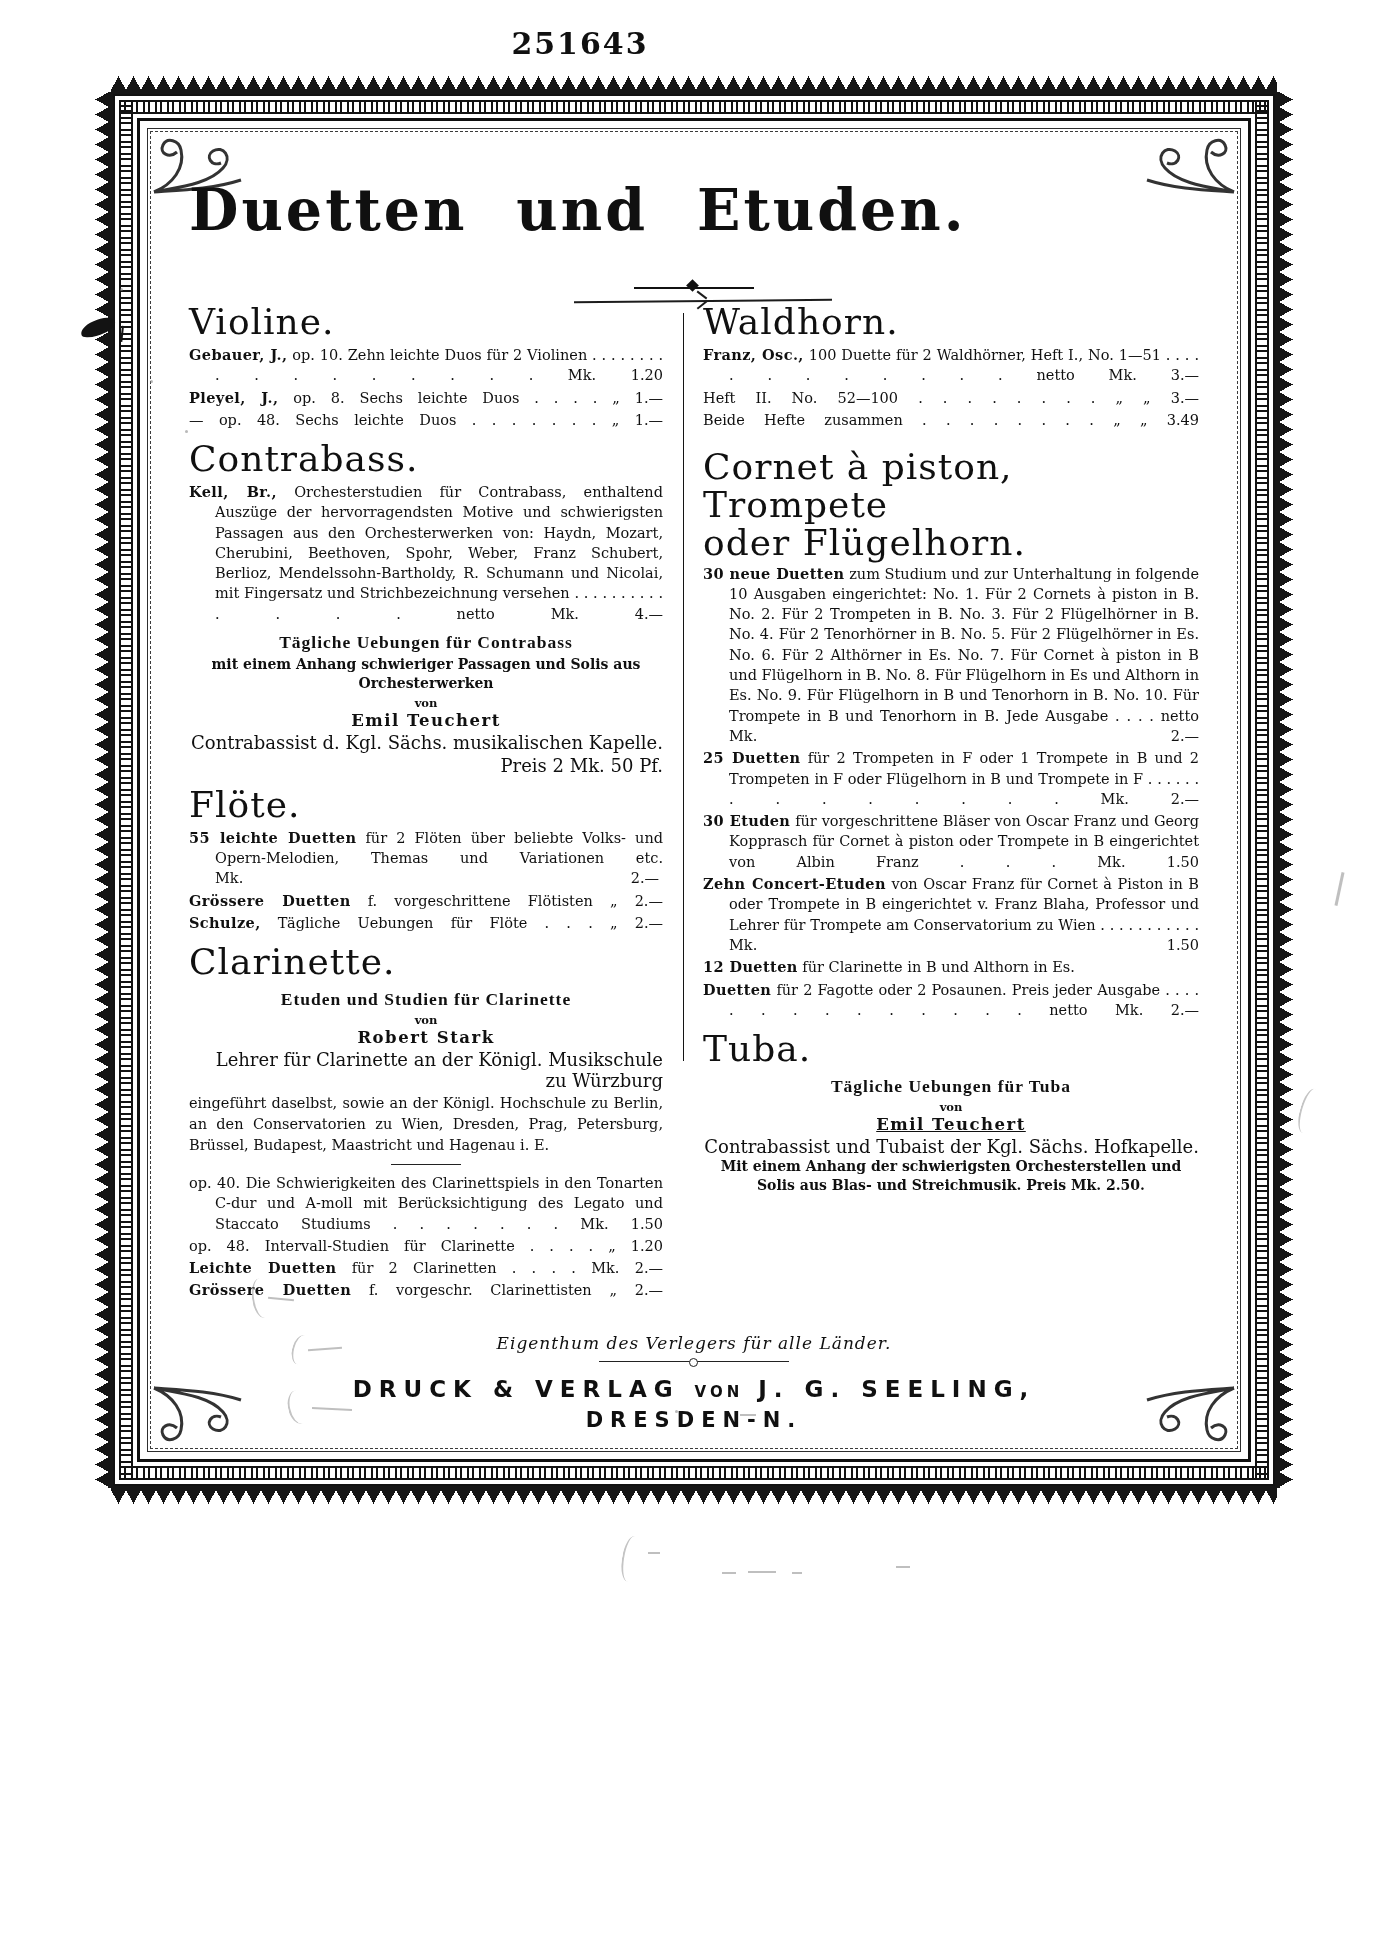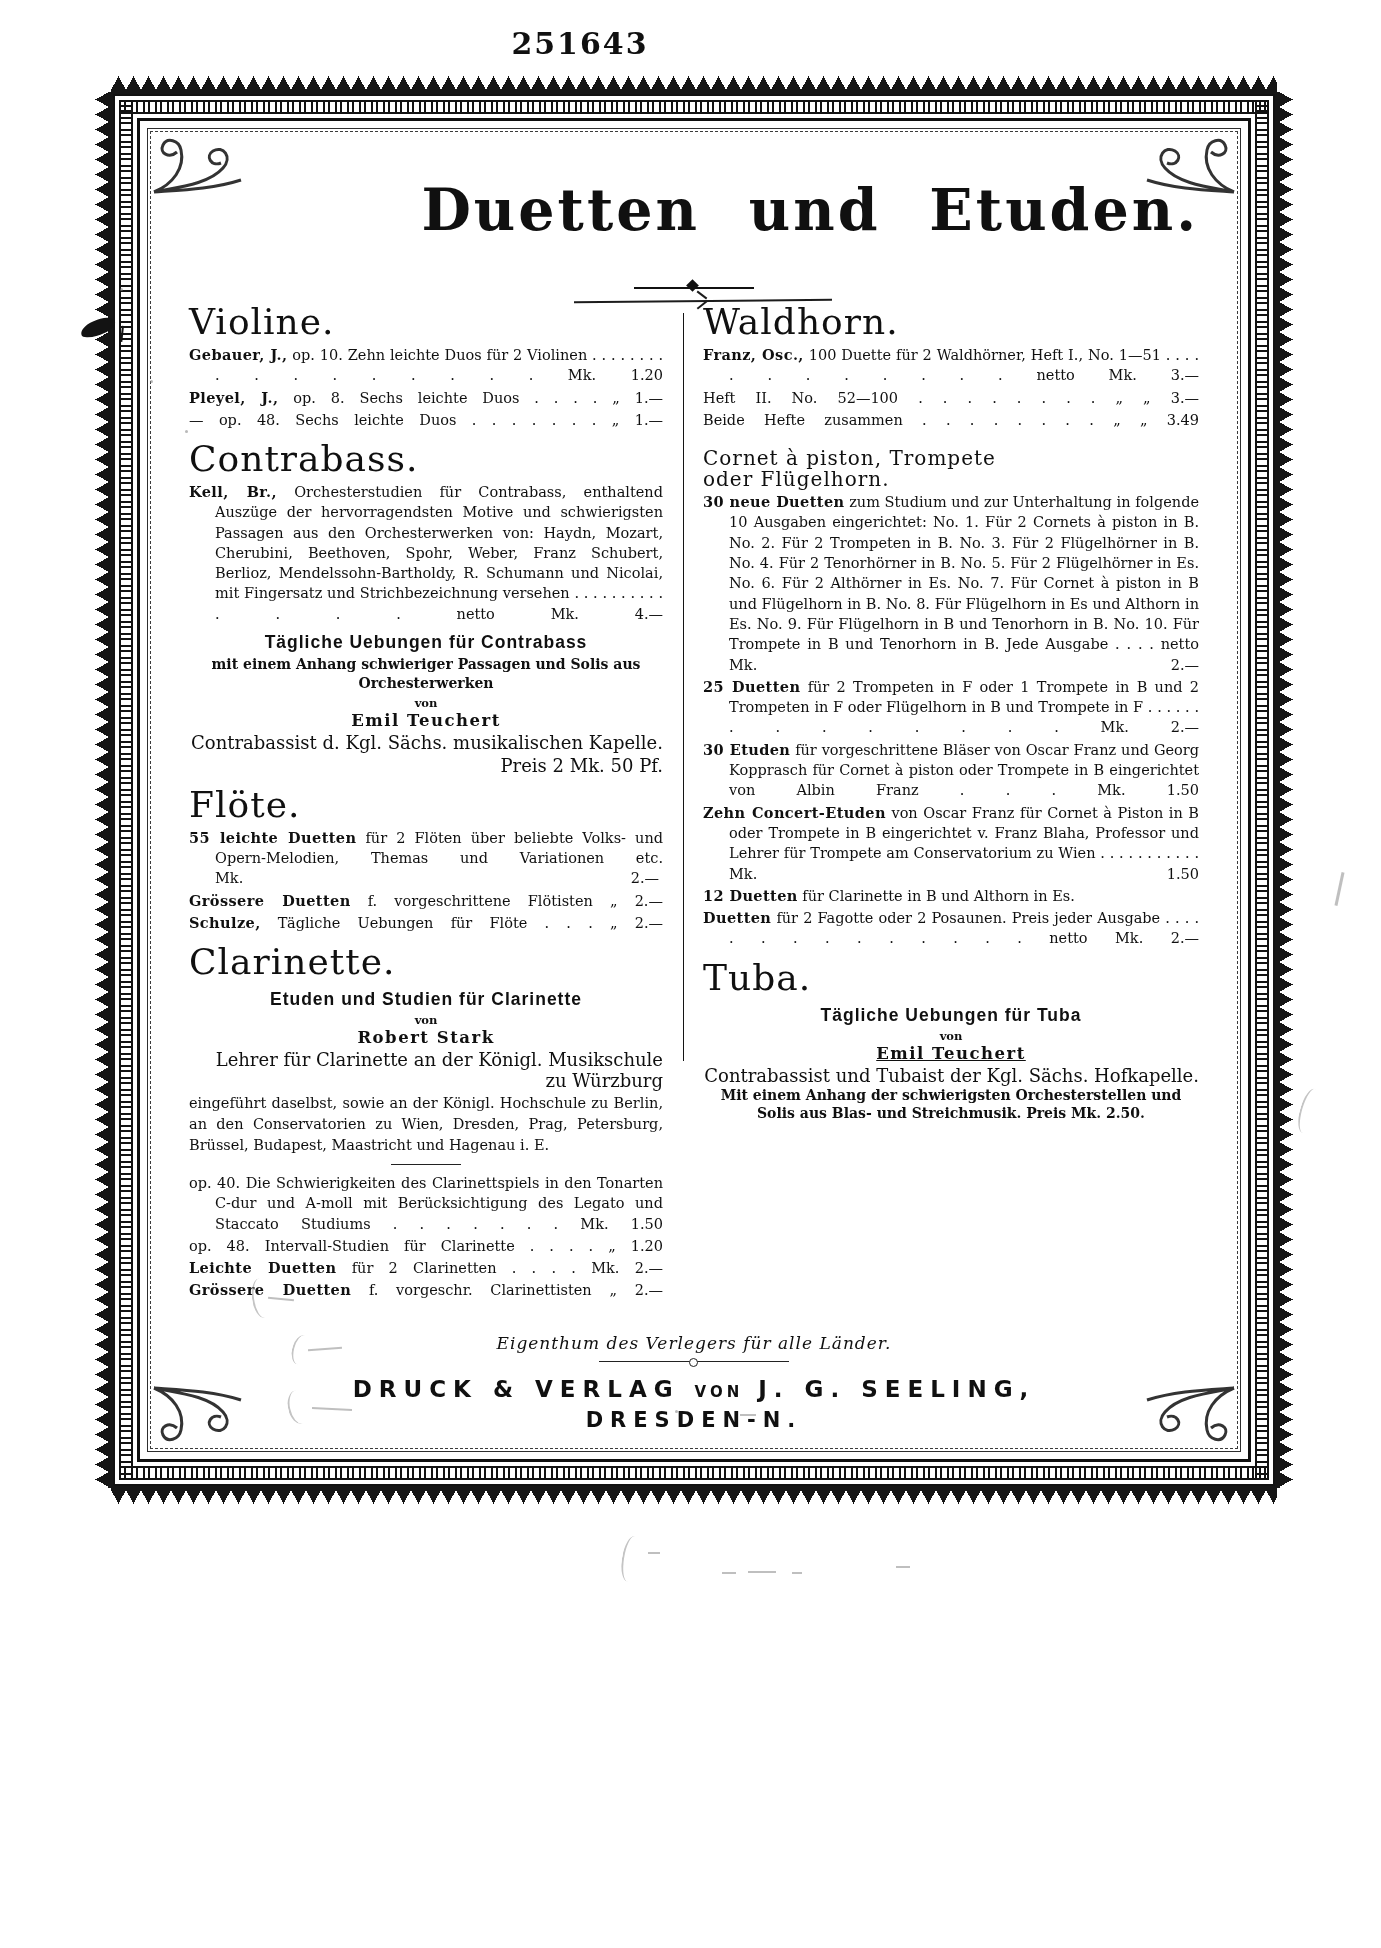--- a/index.html
+++ b/index.html
@@ -36,40 +36,40 @@
   .deco{position:absolute;inset:52px;border:1px solid #2e2e2e;}
   .deco::before{content:"";position:absolute;inset:2px;border:1px dashed #3a3a3a;}
   .corner{position:absolute;width:96px;height:64px;opacity:.9;}
   .corner.tl{left:56px;top:56px;}
   .corner.tr{right:56px;top:56px;transform:scaleX(-1);}
   .corner.bl{left:56px;bottom:56px;transform:scaleY(-1);}
   .corner.br{right:56px;bottom:56px;transform:scale(-1,-1);}
 
   
   .content{position:absolute;left:66px;right:66px;top:58px;bottom:58px;padding:10px 28px;overflow:hidden;}
-  .main-title{text-align:right;margin-top:32px;font-size:57px;font-weight:bold;
+  .main-title{text-align:left;margin-top:32px;font-size:57px;font-weight:bold;
     letter-spacing:3px;word-spacing:26px;}
   .title-div{width:120px;margin:14px auto 0;border-bottom:2px solid #111;position:relative;height:6px;}
   .title-div::after{content:"";position:absolute;left:54px;top:0;width:9px;height:9px;background:#111;
     transform:rotate(45deg);}
 
   .cols{display:flex;justify-content:space-between;margin-top:14px;}
   .col-l{width:474px;}
   .col-r{width:496px;}
   .vdiv{width:1px;background:#141414;margin-top:10px;height:748px;}
 
   .sec-h{text-align:left;font-size:36px;font-weight:normal;margin:10px 0 4px;letter-spacing:1px;line-height:1.05;}
-  .sec-h.sm{font-size:20px;margin-bottom:2px;}
+  .sec-h.sm{font-size:36px;margin-bottom:2px;}
   .sec-h.first{margin-top:0;}
   .entry{margin:2px 0;text-align:justify;text-align-last:justify;font-size:14.5px;line-height:1.4;
     padding-left:26px;text-indent:-26px;}
   .entry.nlj{text-align-last:auto;}
   .entry b{letter-spacing:.4px;}
   .price-line{display:block;text-align:right;padding-right:4px;text-indent:0;}
-  .sub-title{text-align:center;font-family:Liberation Sans, sans-serif;font-weight:bold;font-size:17.5px;
+  .sub-title{text-align:center;font-family:Liberation Serif, serif;font-weight:bold;font-size:17.5px;
     letter-spacing:1px;margin:8px 0 2px;}
   .sub-line{text-align:center;font-size:14px;line-height:1.35;font-weight:bold;}
   .von{text-align:center;font-size:11.5px;font-weight:bold;margin:3px 0 1px;}
   .sub-name{text-align:center;font-weight:bold;font-size:16.5px;letter-spacing:1.5px;}
   .sub-name.ul{text-decoration:underline;}
   .sub-note{text-align:right;font-size:18px;margin-top:2px;}
   .para{margin:2px 0;text-align:justify;font-size:14.5px;line-height:1.45;}
   .mini-rule{width:70px;margin:8px auto;border-top:1px solid #222;}
 
   

